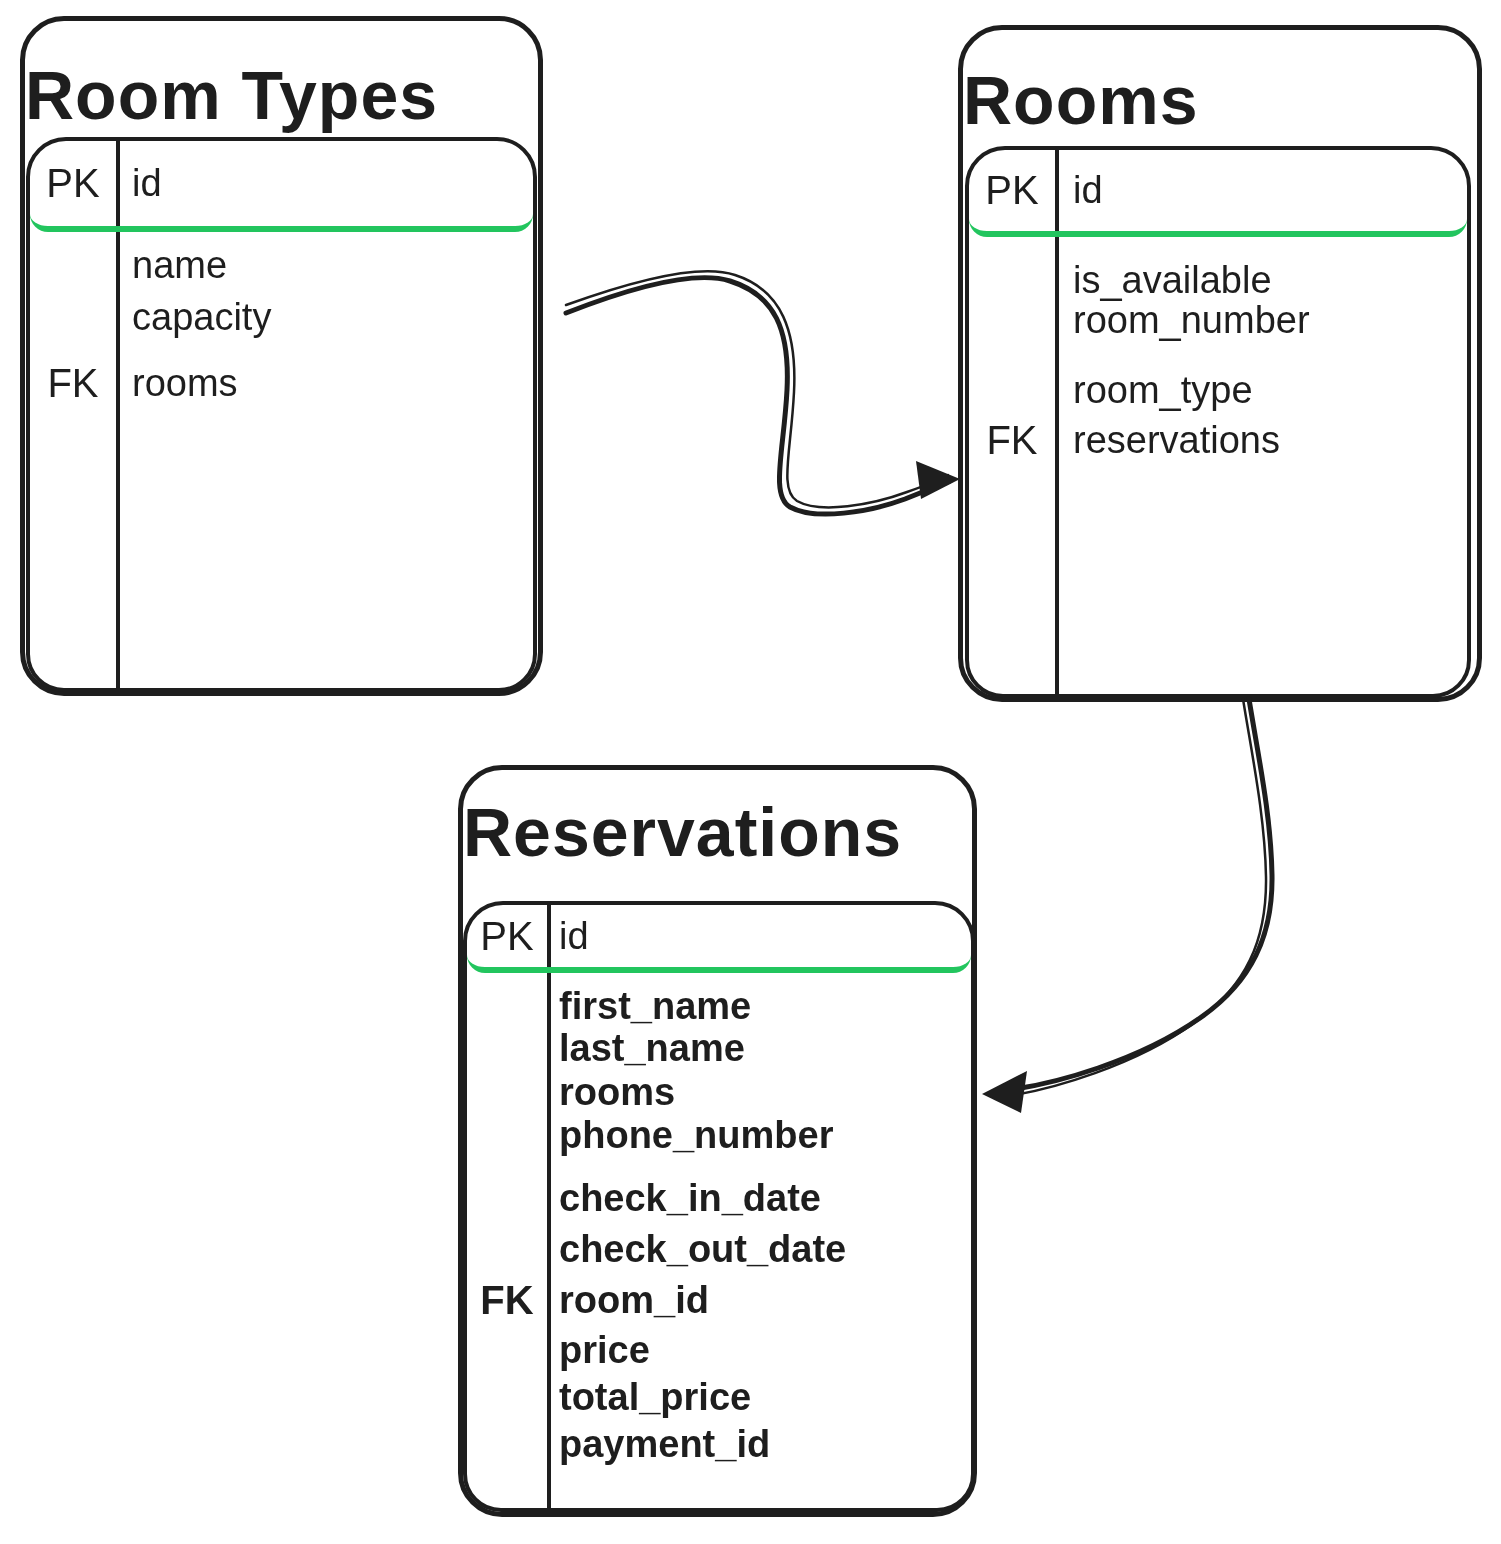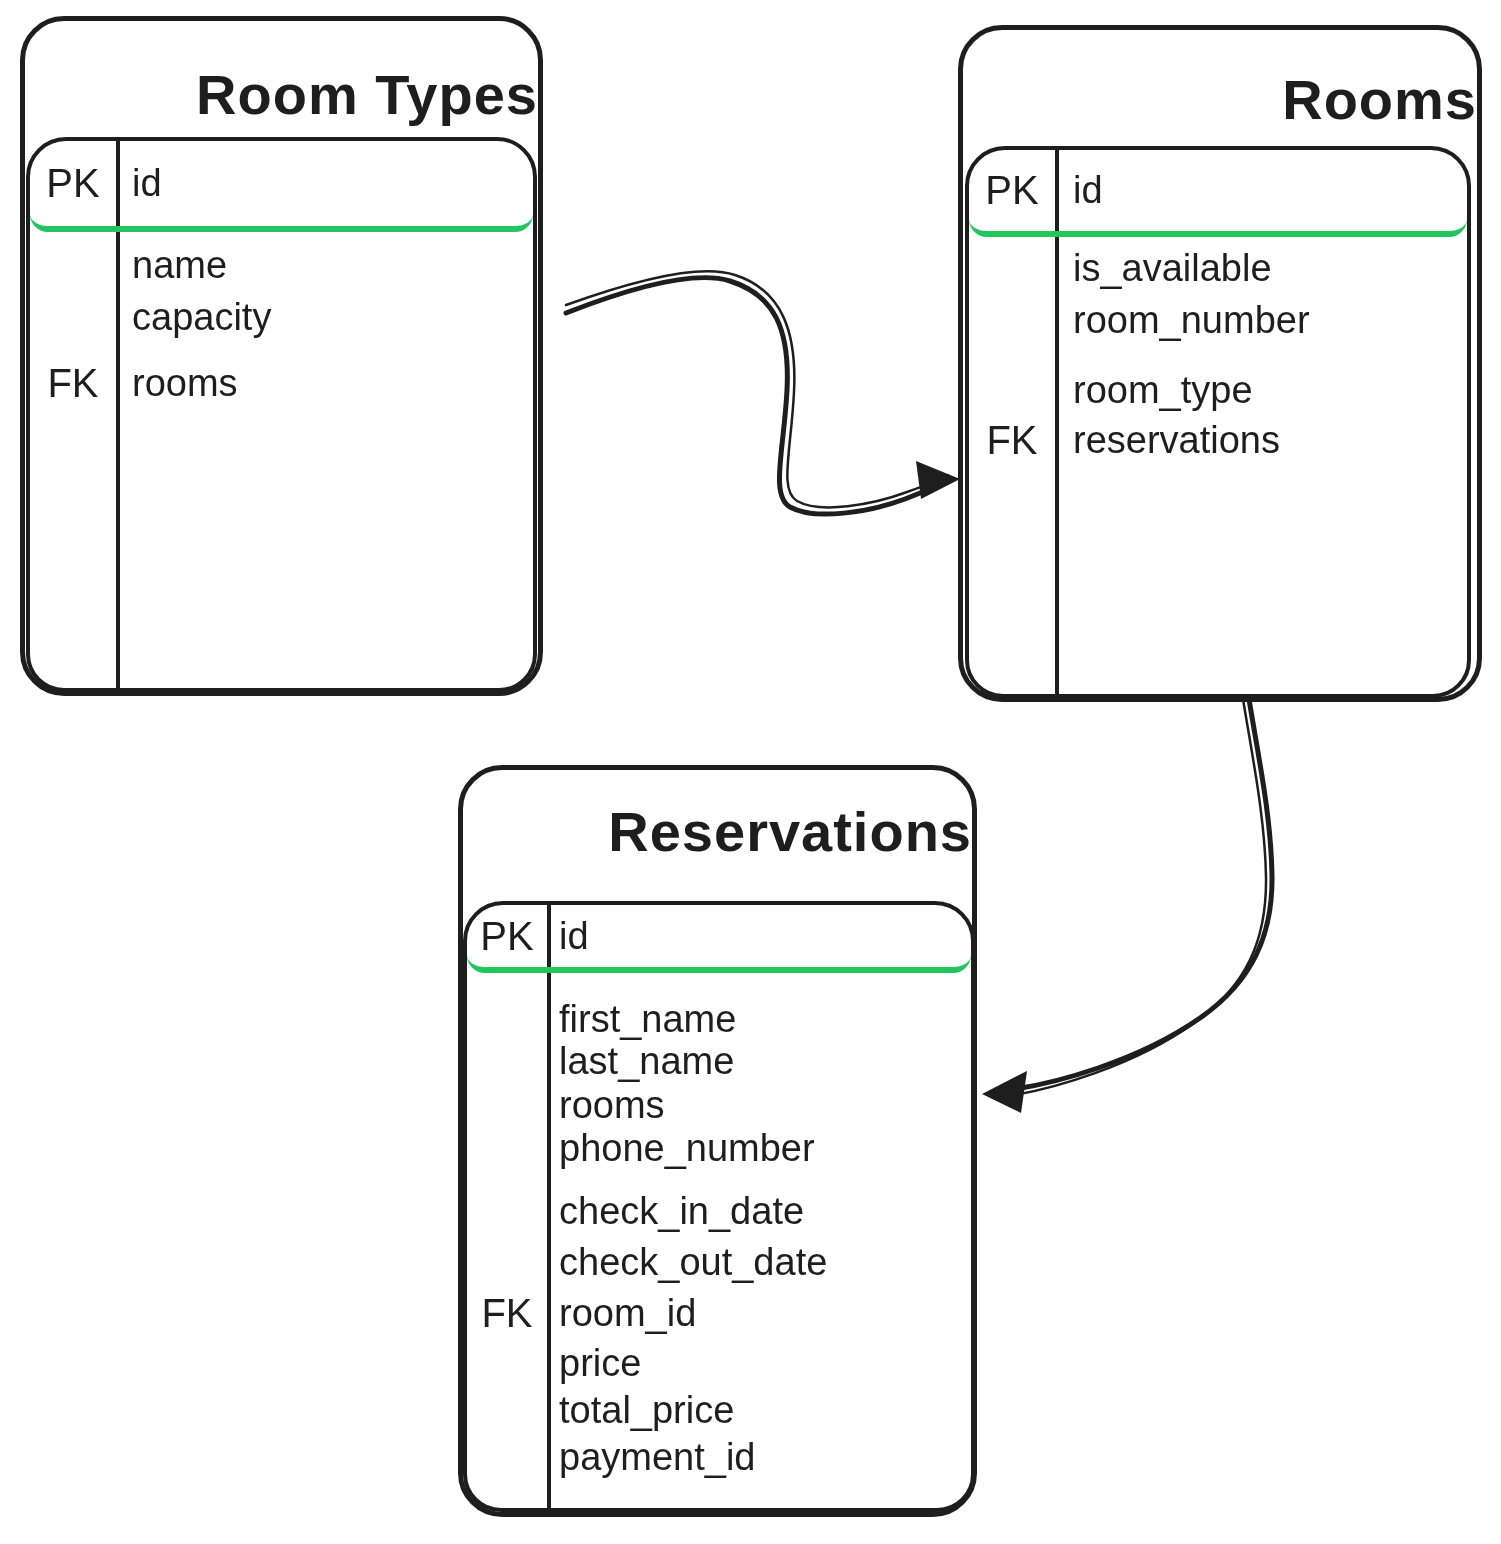--- a/index.html
+++ b/index.html
@@ -19,22 +19,22 @@
   .entity {
     position:absolute;
     border:5px solid #1e1e1e;
     border-radius:44px;
     background:#ffffff;
     box-sizing:content-box;
   }
   .entity .title {
     position:absolute;
     left:0; right:0;
-    text-align:right;
-    font-size:56px;
+    text-align:left;
+    font-size:68px;
     font-weight:bold;
     letter-spacing:1px;
     line-height:60px;
     white-space:nowrap;
   }
   .inner {
     position:absolute;
     border:4px solid #1e1e1e;
     border-radius:40px 40px 38px 38px;
     background:transparent;
@@ -87,33 +87,33 @@
   .e-rt .frow:nth-of-type(4) { top:182px; }
   
   .e-rm { left:958px; top:25px; width:514px; height:667px; }
   .e-rm .title { top:40px; }
   .e-rm .inner { left:2px; top:116px; width:498px; height:544px; }
   .e-rm .divider { left:86px; }
   .e-rm .hdr { height:81px; line-height:81px; }
   .e-rm .hdr .key, .e-rm .frow .key { width:86px; }
   .e-rm .hdr .fname, .e-rm .frow .fname { left:104px; }
   .e-rm .tbody { top:87px; }
-  .e-rm .frow:nth-of-type(1) { top:8px; }
+  .e-rm .frow:nth-of-type(1) { top:20px; }
   .e-rm .frow:nth-of-type(2) { top:60px; }
   .e-rm .frow:nth-of-type(3) { top:130px; }
   .e-rm .frow:nth-of-type(4) { top:180px; }
   
   .e-rs { left:458px; top:765px; width:509px; height:742px; }
   .e-rs .title { top:32px; }
   .e-rs .inner { left:0px; top:131px; width:504px; height:603px; }
   .e-rs .divider { left:80px; }
   .e-rs .hdr { height:62px; line-height:62px; }
   .e-rs .hdr .key, .e-rs .frow .key { width:80px; }
   .e-rs .hdr .fname, .e-rs .frow .fname { left:92px; }
-  .e-rs .tbody { top:81px; }
+  .e-rs .tbody { top:68px;font-weight:bold; }
   .e-rs .frow { height:44px; line-height:44px; }
   .e-rs .frow:nth-of-type(1)  { top:11px; }
   .e-rs .frow:nth-of-type(2)  { top:53px; }
   .e-rs .frow:nth-of-type(3)  { top:97px; }
   .e-rs .frow:nth-of-type(4)  { top:140px; }
   .e-rs .frow:nth-of-type(5)  { top:203px; }
   .e-rs .frow:nth-of-type(6)  { top:254px; }
   .e-rs .frow:nth-of-type(7)  { top:305px; }
   .e-rs .frow:nth-of-type(8)  { top:355px; }
   .e-rs .frow:nth-of-type(9)  { top:402px; }

